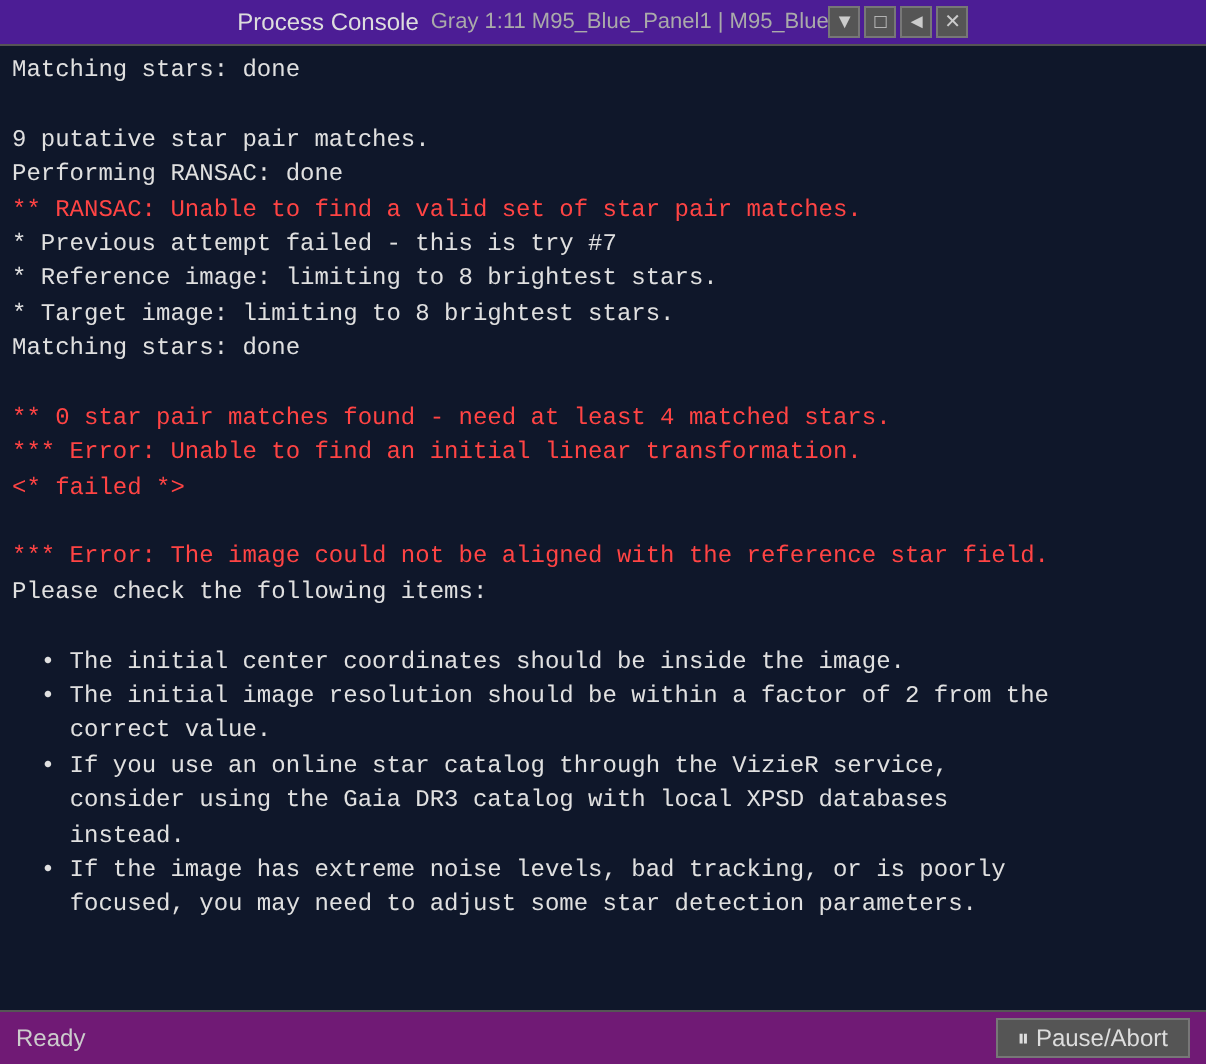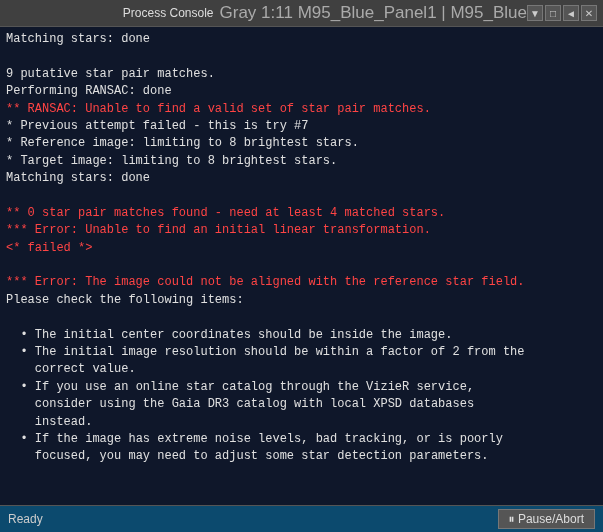--- a/index.html
+++ b/index.html
@@ -10,42 +10,42 @@
       font-family: 'Courier New', Courier, monospace;
       font-size: 12px;
       color: #e0e0e0;
       display: flex;
       flex-direction: column;
       overflow: hidden;
     }
 
     
     #title-bar {
-      background: #404040;
+      background: #4c1d95;
       border-bottom: 1px solid #555;
       display: flex;
       align-items: center;
-      justify-content: flex-end;
+      justify-content: center;
       padding: 3px 6px;
       min-height: 22px;
       flex-shrink: 0;
     }
     #title-bar-left {
       display: flex;
       align-items: center;
       gap: 6px;
     }
     #title-label {
       color: #ddd;
       font-size: 12px;
       font-family: Arial, sans-serif;
     }
     #title-info {
       color: #aaa;
-      font-size: 17px;
+      font-size: 11px;
       font-family: Arial, sans-serif;
     }
     #title-bar-controls {
       display: flex;
       align-items: center;
       gap: 2px;
     }
     .title-btn {
       width: 16px;
       height: 16px;
@@ -85,21 +85,21 @@
       line-height: 1.45;
       white-space: pre-wrap;
       word-break: break-word;
     }
     .normal { color: #e0e0e0; }
     .error-red { color: #ff4444; }
     .blank { height: 1.45em; }
 
     
     #bottom-bar {
-      background: #0c4a6e;
+      background: #701a75;
       border-top: 1px solid #555;
       display: flex;
       align-items: center;
       justify-content: space-between;
       padding: 3px 8px;
       min-height: 26px;
       flex-shrink: 0;
     }
     #status-text {
       color: #ccc;

